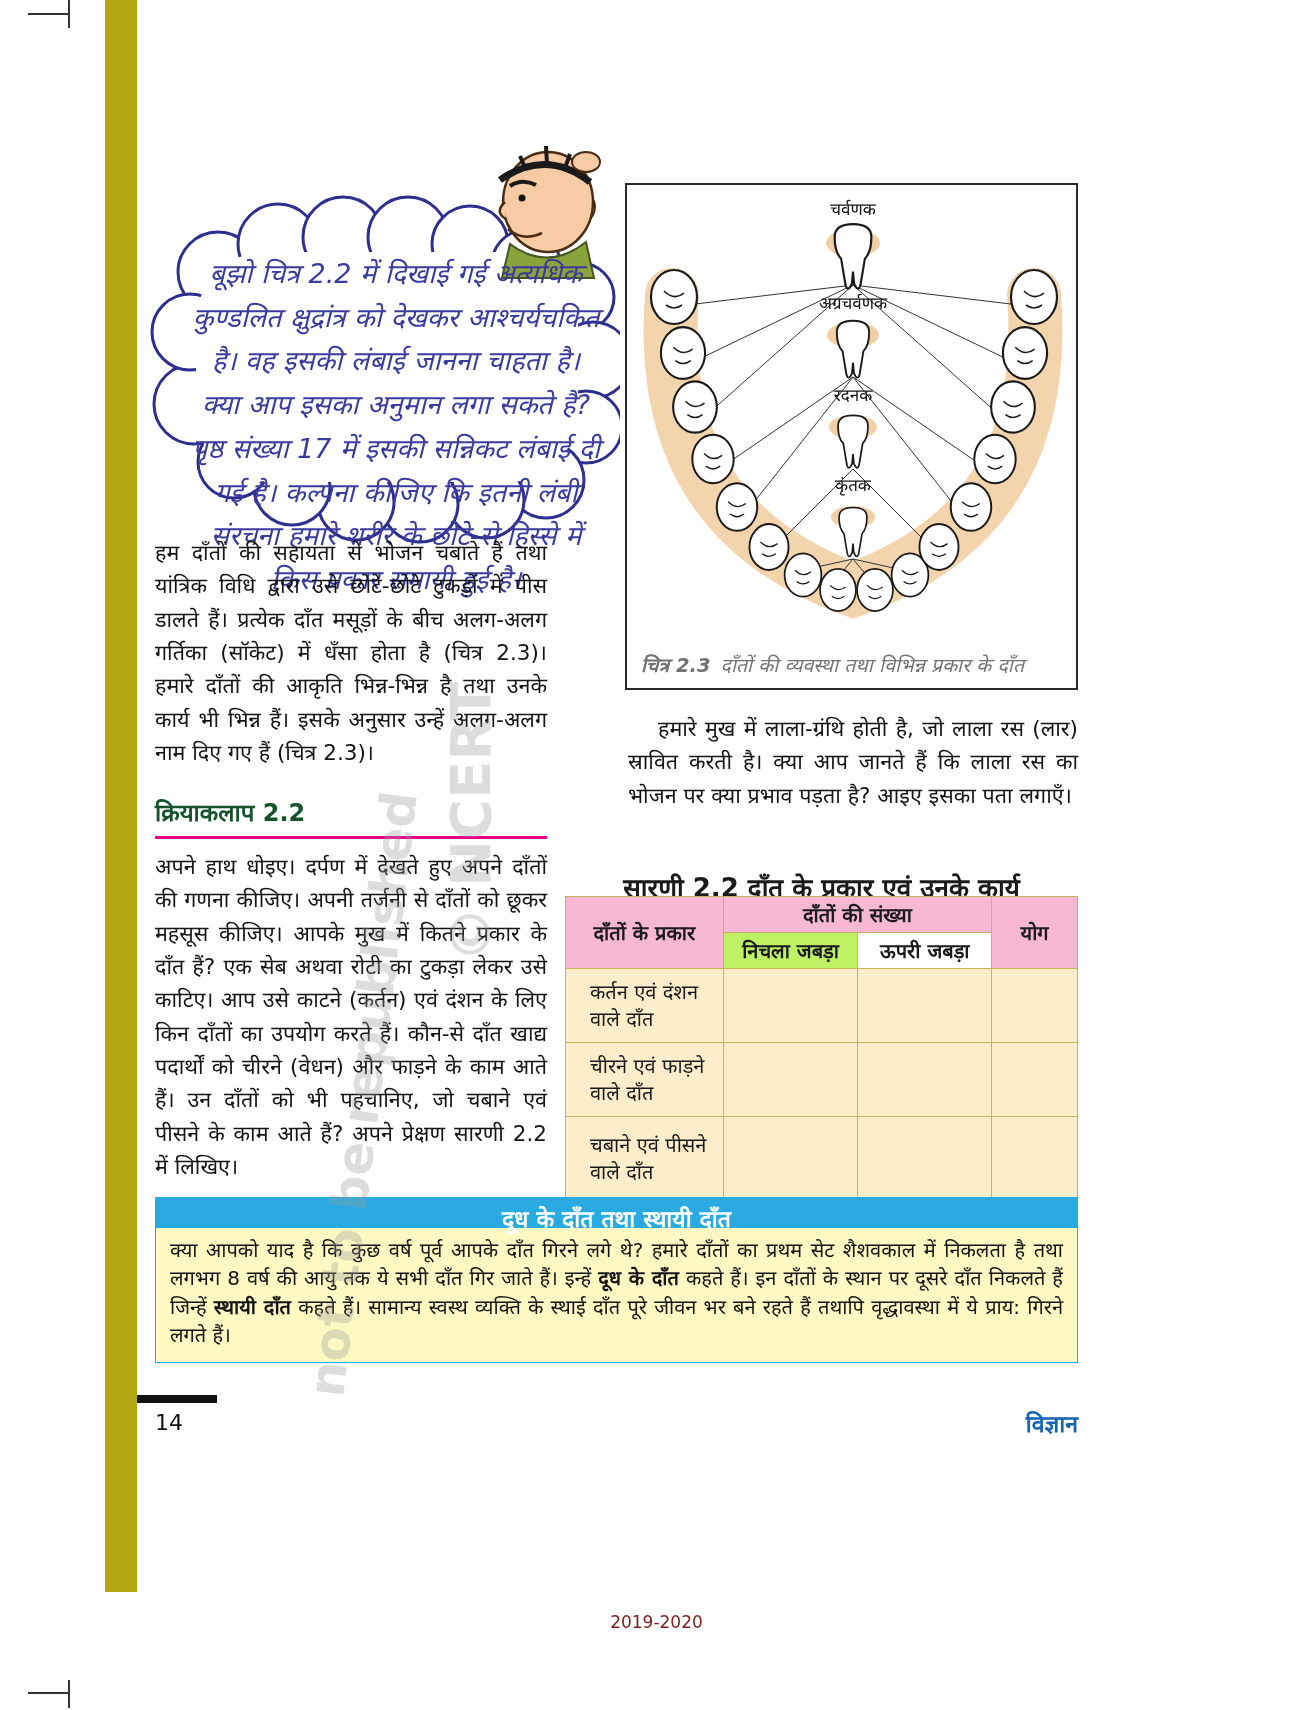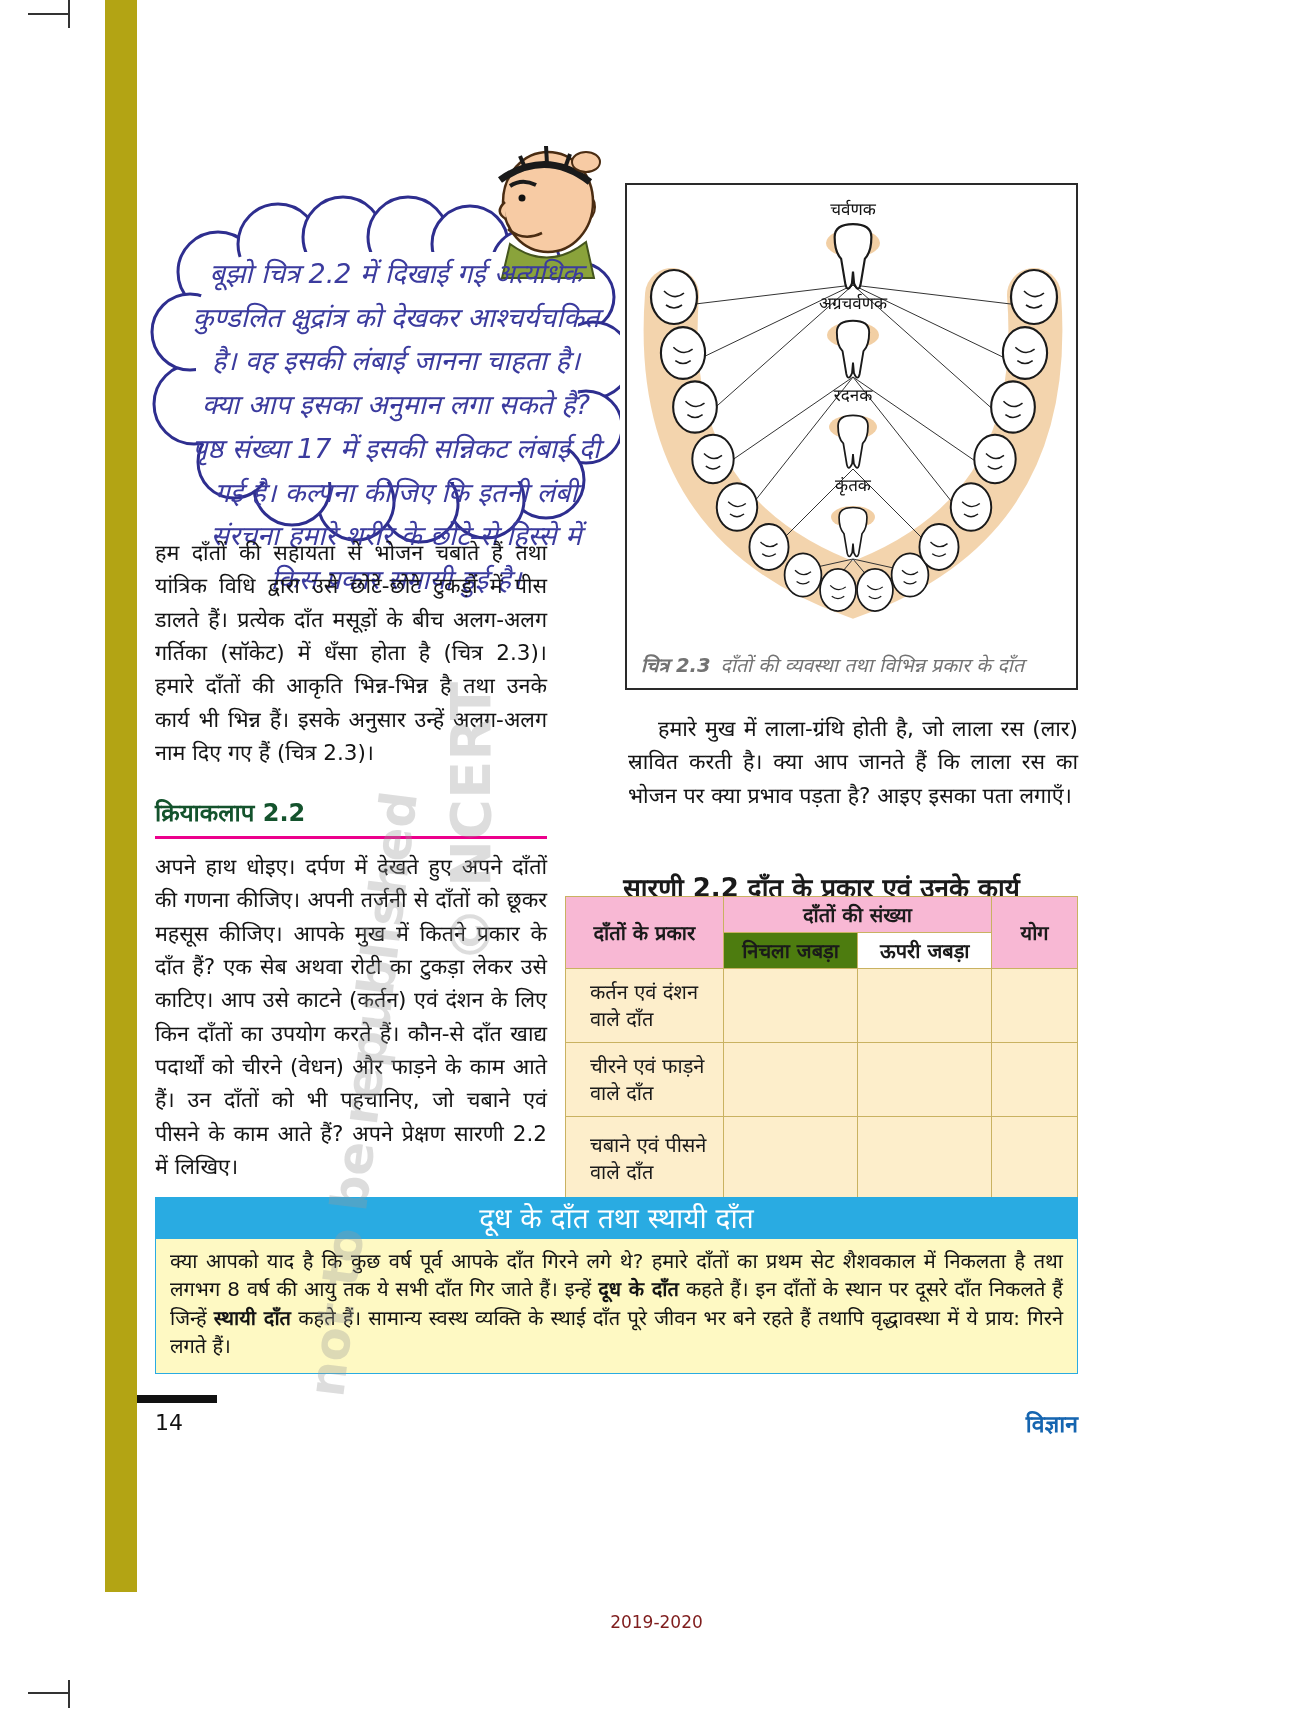--- a/index.html
+++ b/index.html
@@ -34,21 +34,21 @@
   table.teeth { position:absolute; left:565px; top:896px; width:513px; border-collapse:collapse; }
   table.teeth td, table.teeth th { border:1.5px solid #c9b261; font-size:20px; vertical-align:middle; }
   table.teeth th { font-weight:bold; padding:4px 6px; }
   .th-pink { background:#f8b8d4; }
   .td-cream { background:#fdeecb; }
   .row-label { text-align:left; padding:8px 6px 8px 24px; font-weight:normal; line-height:1.35; }
   .empty-cell { height:74px; }
 
   
   .milk-box { position:absolute; left:155px; top:1197px; width:923px; border:1px solid #29abe2; }
-  .milk-box-header { background:#29abe2; height:41px; line-height:42px; text-align:center; color:#ffffff; font-weight:normal; font-size:28px; }
+  .milk-box-header { background:#29abe2; height:30px; line-height:42px; text-align:center; color:#ffffff; font-weight:bold; font-size:23px; }
   .milk-box-body { background:#fef9c3; padding:8px 14px 12px 14px; font-size:20px; line-height:1.42; text-align:justify; color:#141414; }
 
   
   .footer-bar { position:absolute; left:137px; top:1395px; width:80px; height:8px; background:#111; }
   .page-number { position:absolute; left:155px; top:1410px; font-size:22px; color:#111; }
   .subject-label { position:absolute; left:958px; top:1407px; width:120px; text-align:right; font-size:23px; font-weight:bold; color:#1565b0; }
   .year-footer { position:absolute; left:0; top:1612px; width:1313px; text-align:center; font-size:17px; color:#7f1d1d; }
 
   
   .wm { position:absolute; color:#9a9a9a; opacity:0.33; pointer-events:none; z-index:6; white-space:nowrap; font-weight:bold; }
@@ -193,21 +193,21 @@
 
   <div class="table-title">सारणी 2.2 दाँत के प्रकार एवं उनके कार्य</div>
   <table class="teeth">
     <tbody>
         <tr>
       <th class="th-pink" rowspan="2" style="width:158px;">दाँतों के प्रकार</th>
       <th class="th-pink" colspan="2" style="height:36px;">दाँतों की संख्या</th>
       <th class="th-pink" rowspan="2" style="width:86px;">योग</th>
     </tr>
     <tr>
-      <th style="width:135px; height:34px; background:#4d7c0f;">निचला जबड़ा</th>
+      <th style="width:135px; height:34px; background:#bef264;">निचला जबड़ा</th>
       <th style="width:134px; background:#ffffff;">ऊपरी जबड़ा</th>
     </tr>
     <tr>
       <td class="td-cream row-label">कर्तन एवं दंशन वाले दाँत</td>
       <td class="td-cream empty-cell"></td>
       <td class="td-cream empty-cell"></td>
       <td class="td-cream empty-cell"></td>
     </tr>
     <tr>
       <td class="td-cream row-label">चीरने एवं फाड़ने वाले दाँत</td>

